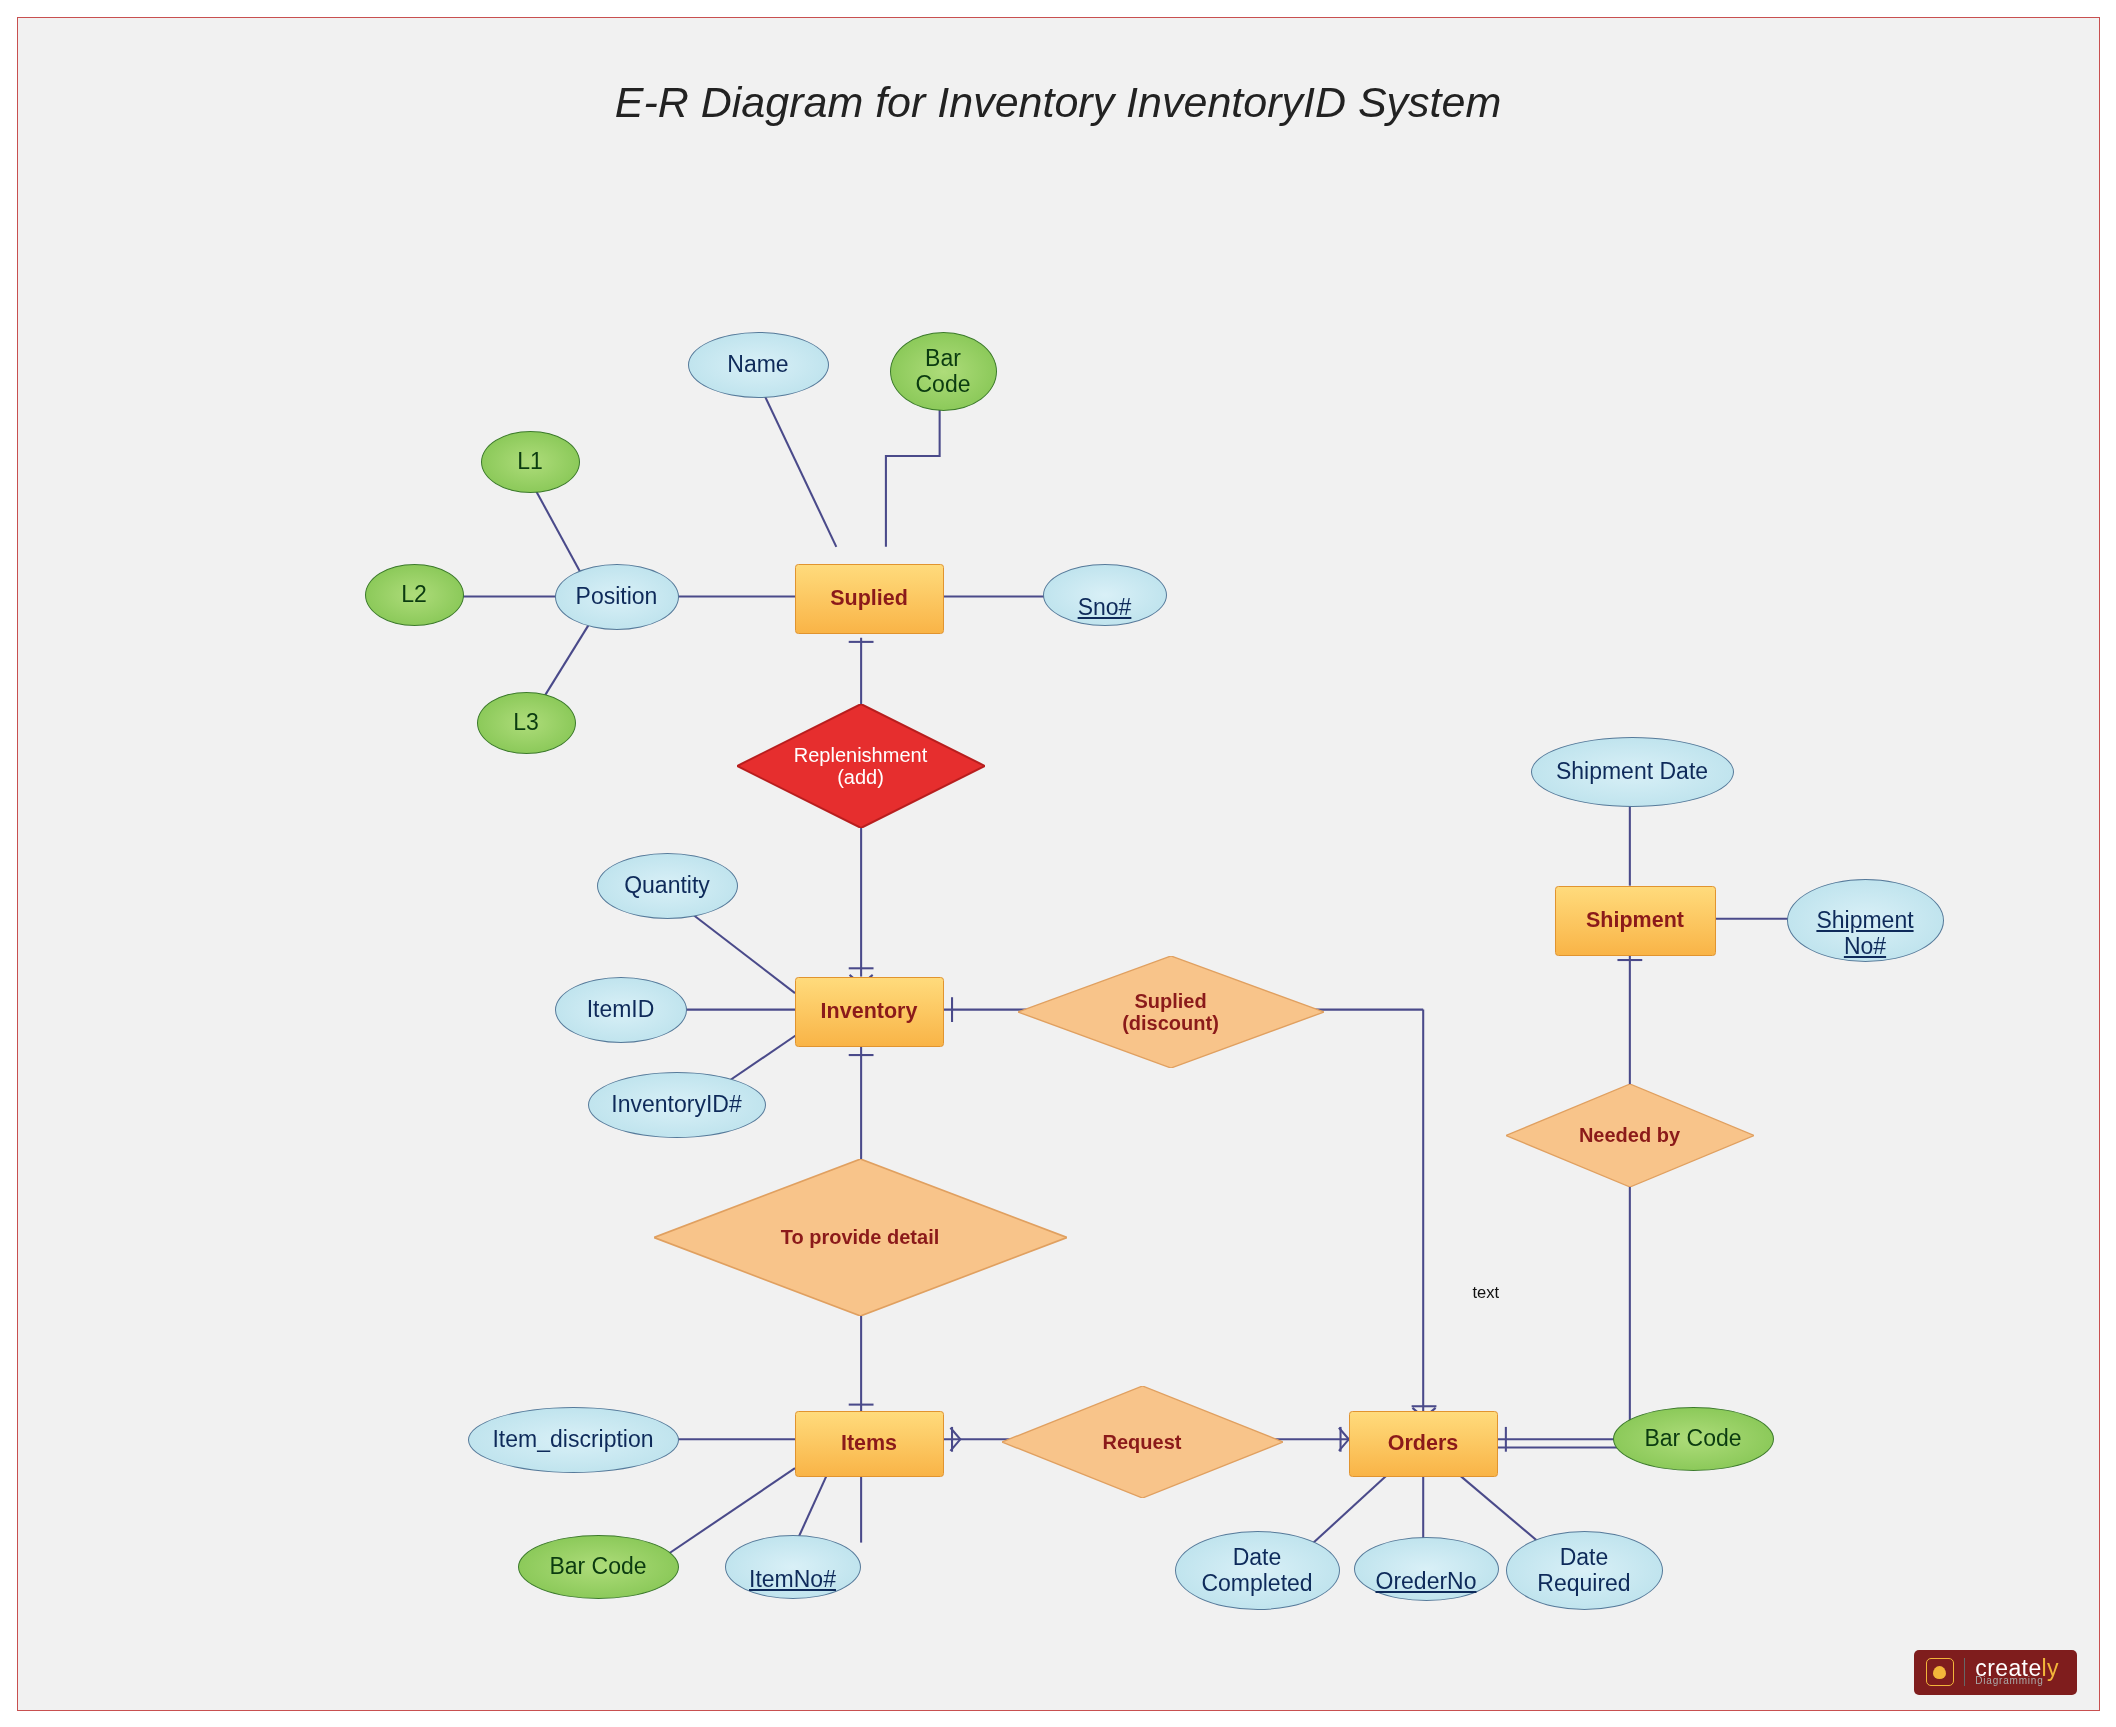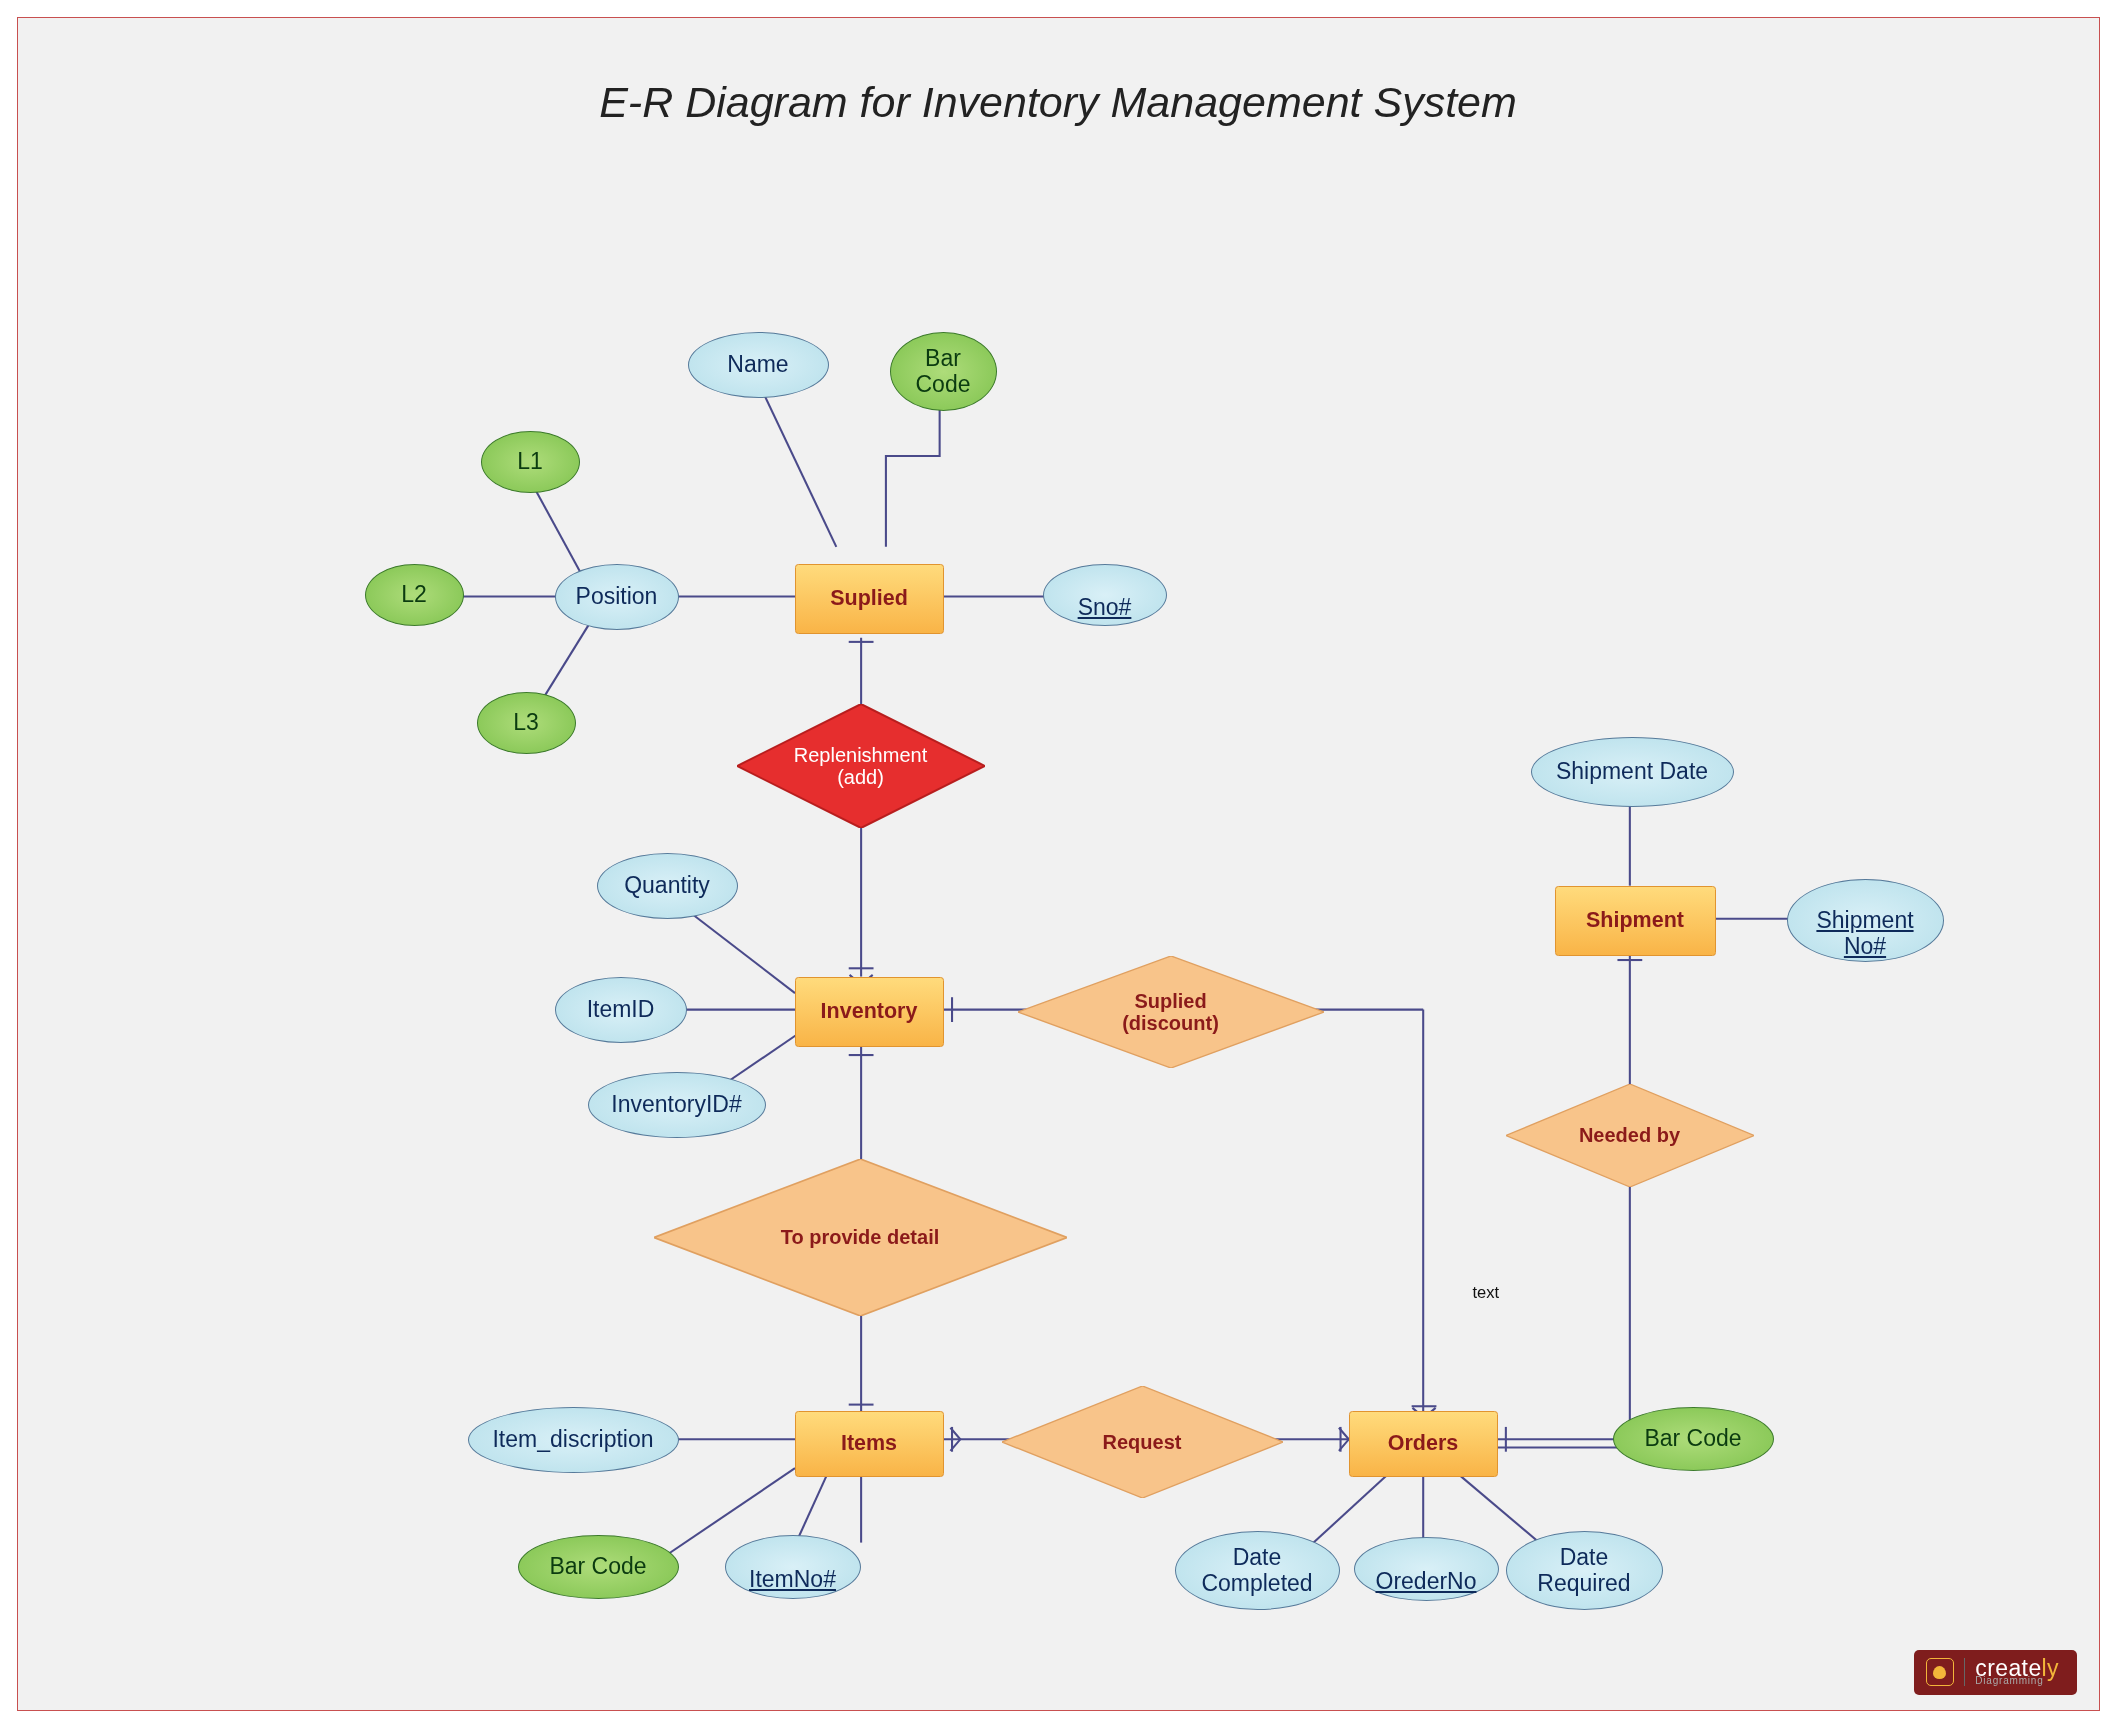--- a/index.html
+++ b/index.html
@@ -123,21 +123,21 @@
   .brand .sep { width:1.7px;height:28px;background:#666;}
   .brand .txt { line-height:0.8;}
   .brand .txt .main { font-size:23px; font-weight:400; letter-spacing:0.4px;}
   .brand .txt .main .ly{ color:#f3b63a;}
   .brand .txt .sub { font-size:10px; color:#aaa; letter-spacing:0.8px;}
 </style>
 </head>
 <body>
 
 <div class="outer">
-  <h1 class="title">E-R Diagram for Inventory Management System</h1>
+  <h1 class="title">E-R Diagram for Inventory InventoryID System</h1>
 
   <div class="canvas">
 
     <svg class="wires" viewBox="0 0 2520 2050" preserveAspectRatio="none">
 
       <line x1="990" y1="640" x2="900" y2="450"></line>
       <path d="M1050 640 L1050 530 L1115 530 L1115 470"></path>
       <line x1="940" y1="700" x2="780" y2="700"></line>
       <line x1="1120" y1="700" x2="1260" y2="700"></line>
       <line x1="660" y1="700" x2="530" y2="700"></line>

